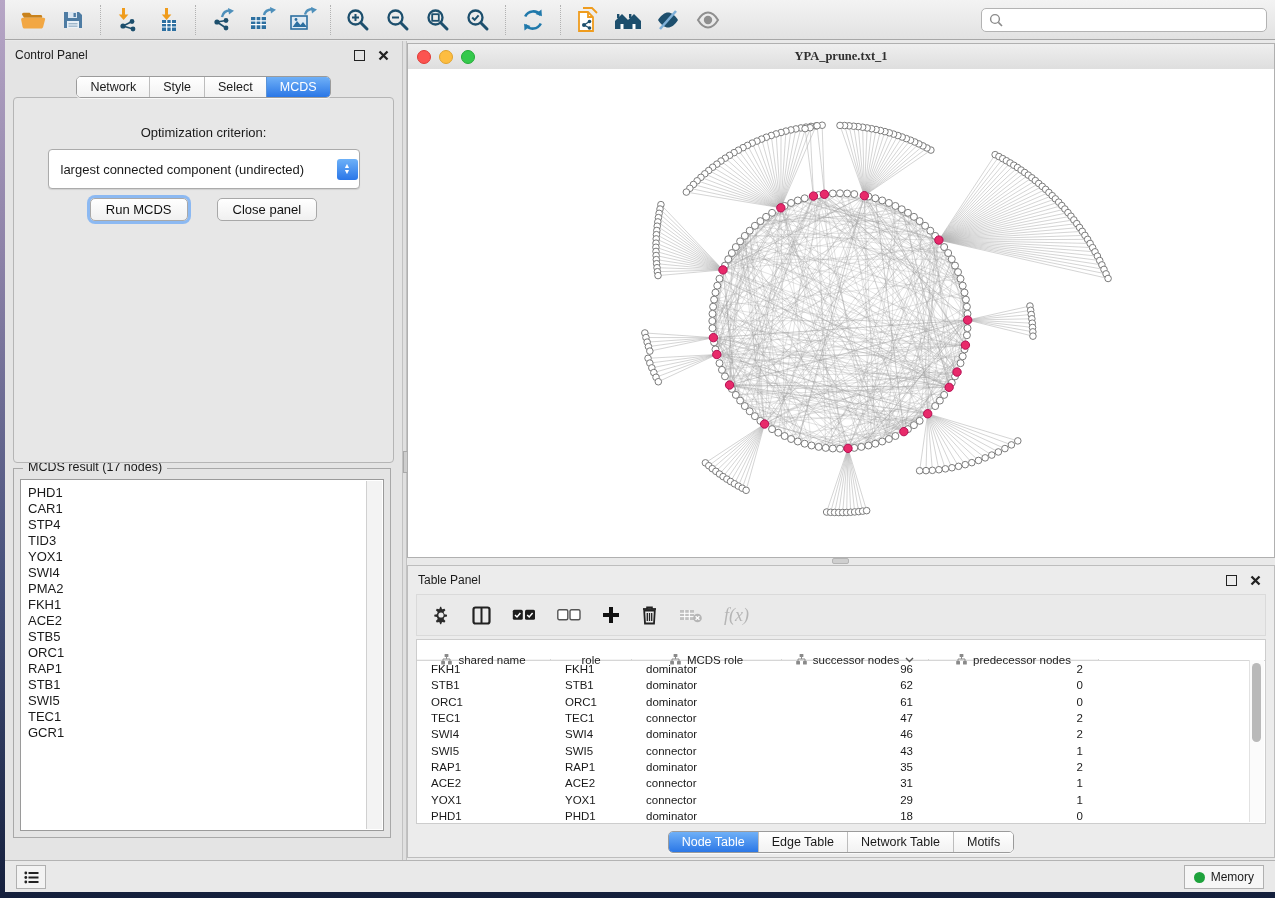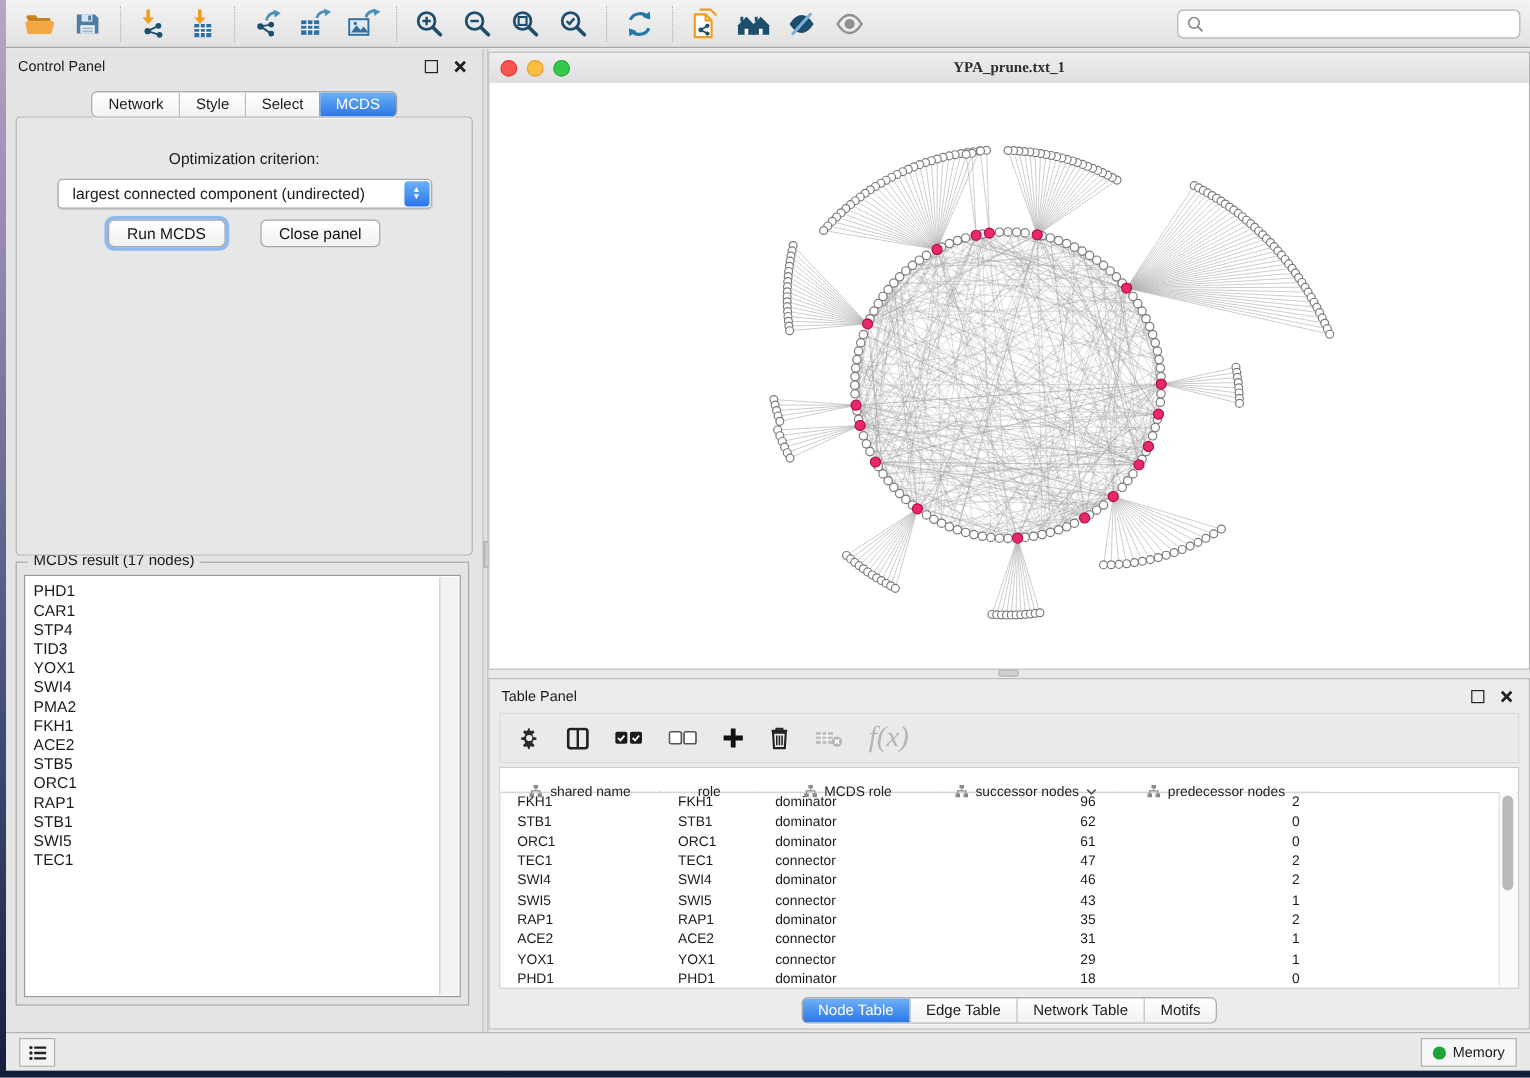--- a/index.html
+++ b/index.html
@@ -32,21 +32,21 @@
   .seg{display:inline-flex;border:1px solid #9b9b9b;border-radius:5px;overflow:hidden;background:#fff;
        box-shadow:0 1px 0 rgba(255,255,255,.7);}
   .seg .seg-item{padding:3px 13px;font-size:12.5px;border-left:1px solid #bdbdbd;color:#1a1a1a;
        background:linear-gradient(#ffffff,#f2f2f2);white-space:nowrap;}
   .seg .seg-item:first-child{border-left:none;}
   .seg .seg-item.sel{background:linear-gradient(#6fb0f7,#2b77e6);color:#fff;border-left-color:#5a93d8;}
   .cp-tabs-row{display:flex;justify-content:center;margin-top:9px;position:relative;z-index:2;}
   .cp-box{position:relative;margin:-1px 8px 0 8px;height:366px;border:1px solid #b5b5b5;border-radius:4px;
           background:#e7e7e7;box-sizing:border-box;text-align:center;z-index:1;}
   .opt-label{margin-top:27px;font-size:13px;}
-  .popup{width:312px;height:25px;margin:9px auto 0;border:1px solid #ababab;border-radius:4px;background:#fff;
+  .popup{width:312px;height:40px;margin:9px auto 0;border:1px solid #ababab;border-radius:4px;background:#fff;
          display:flex;align-items:center;box-shadow:0 1px 1px rgba(0,0,0,.10);box-sizing:border-box;}
   .popup .txt{flex:1;text-align:left;padding-left:12px;font-size:13px;white-space:nowrap;}
   .popup .arrows{width:21px;height:21px;margin:1px;border-radius:3px;background:linear-gradient(#6db1f8,#2a76e8);
                  color:#fff;display:flex;flex-direction:column;align-items:center;justify-content:center;
                  font-size:7px;line-height:6px;}
   .btn-row{margin-top:9px;display:flex;justify-content:center;gap:29px;}
   .pbtn{font-size:13px;padding:3px 15px;background:linear-gradient(#ffffff,#f0f0f0);border:1px solid #a8a8a8;
         border-radius:5px;color:#111;}
   .pbtn.focused{box-shadow:0 0 0 3px rgba(110,170,245,.75);}
   .result-group{position:absolute;left:8px;right:11px;top:427px;height:370px;border:1px solid #a8a8a8;box-sizing:border-box;}
@@ -65,21 +65,21 @@
   .net-canvas{position:absolute;left:0;right:0;top:25px;bottom:0;background:#fff;}
   .net-canvas svg{width:100%;height:100%;display:block;}
   .hsplit-handle{position:absolute;top:517px;left:50%;margin-left:-9px;width:17px;height:6px;background:#cfcfcf;
                  border:1px solid #b5b5b5;border-radius:2px;box-sizing:border-box;}
 
   
   .tpanel{position:absolute;left:0;right:0;top:524px;bottom:3px;background:#ececec;border:1px solid #bdbdbd;box-sizing:border-box;}
   .tp-toolbar{margin:2px 8px 0 8px;height:42px;background:#eaeaea;border:1px solid #dadada;
               display:flex;align-items:center;gap:21px;padding:0 14px;box-sizing:border-box;}
   .tico{display:flex;align-items:center;justify-content:center;height:26px;}
-  .fx{font-family:"Liberation Serif","DejaVu Serif",serif;font-style:italic;font-size:24px;color:#b5b5b5;}
+  .fx{font-family:"Liberation Serif","DejaVu Serif",serif;font-style:italic;font-size:18px;color:#b5b5b5;}
   .tbl-wrap{position:absolute;left:8px;right:8px;top:73px;height:185px;background:#fff;border:1px solid #cdcdcd;box-sizing:border-box;}
   .tbl-header{display:flex;height:20px;border-bottom:1px solid #d6d6d6;background:#fff;}
   .th{display:flex;align-items:center;justify-content:center;gap:6px;font-size:11.5px;color:#222;
       border-right:1px solid #d4d4d4;background:linear-gradient(#fcfcfc,#eaeaea);box-sizing:border-box;white-space:nowrap;margin-top:19px;}
   .th.fill{flex:1;border-right:none;background:#fff;}
   .tbl-rows{position:relative;}
   .tr{display:flex;height:16.3px;align-items:center;}
   .td{font-size:11.5px;box-sizing:border-box;white-space:nowrap;overflow:hidden;}
   .td.l{padding-left:14px;text-align:left;}
   .td.r{padding-right:16px;text-align:right;}
@@ -296,20 +296,21 @@
               <div>SWI4</div>
               <div>PMA2</div>
               <div>FKH1</div>
               <div>ACE2</div>
               <div>STB5</div>
               <div>ORC1</div>
               <div>RAP1</div>
               <div>STB1</div>
               <div>SWI5</div>
               <div>TEC1</div>
+              <div>GCR1</div>
             </div>
           <div class="result-scroll"></div>
         </div>
       </div>
     </div>
     <div class="vsplit">
         <div class="handle"></div>
       </div>
 
     <div class="right">

